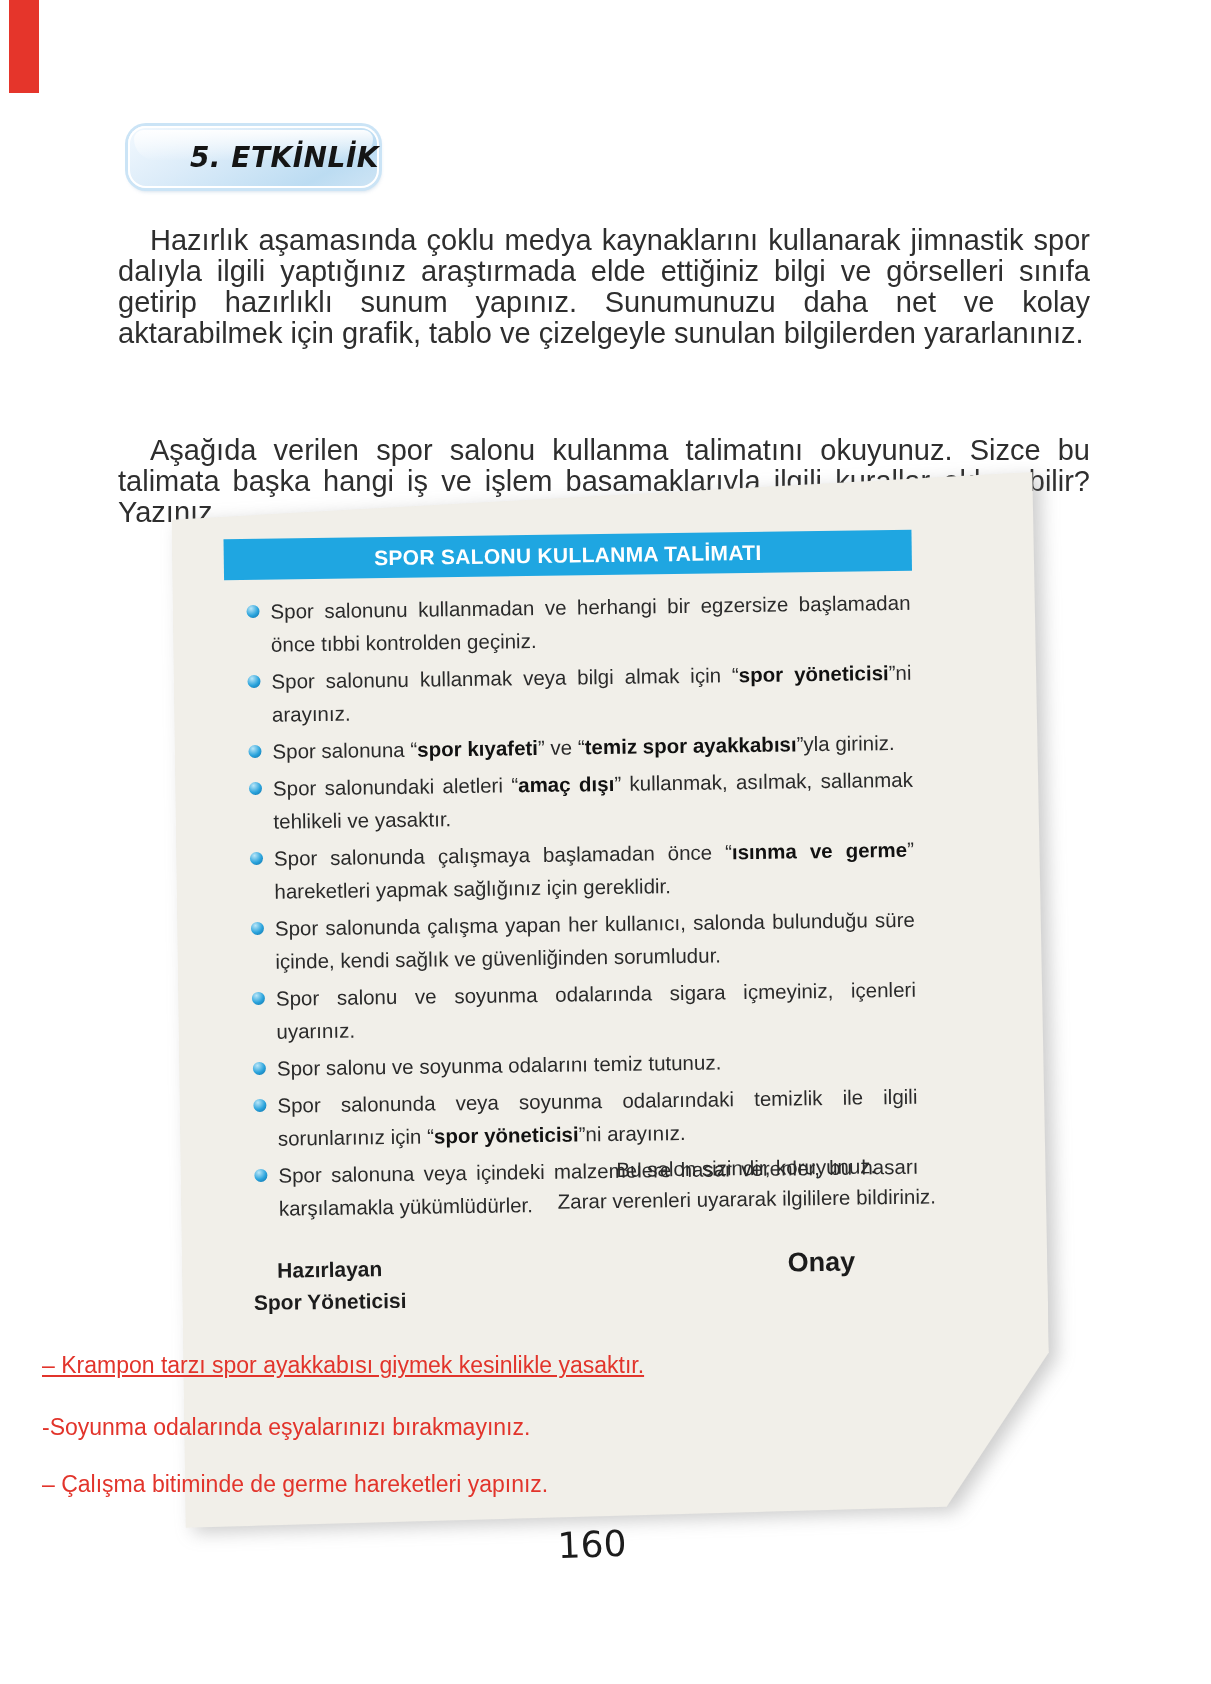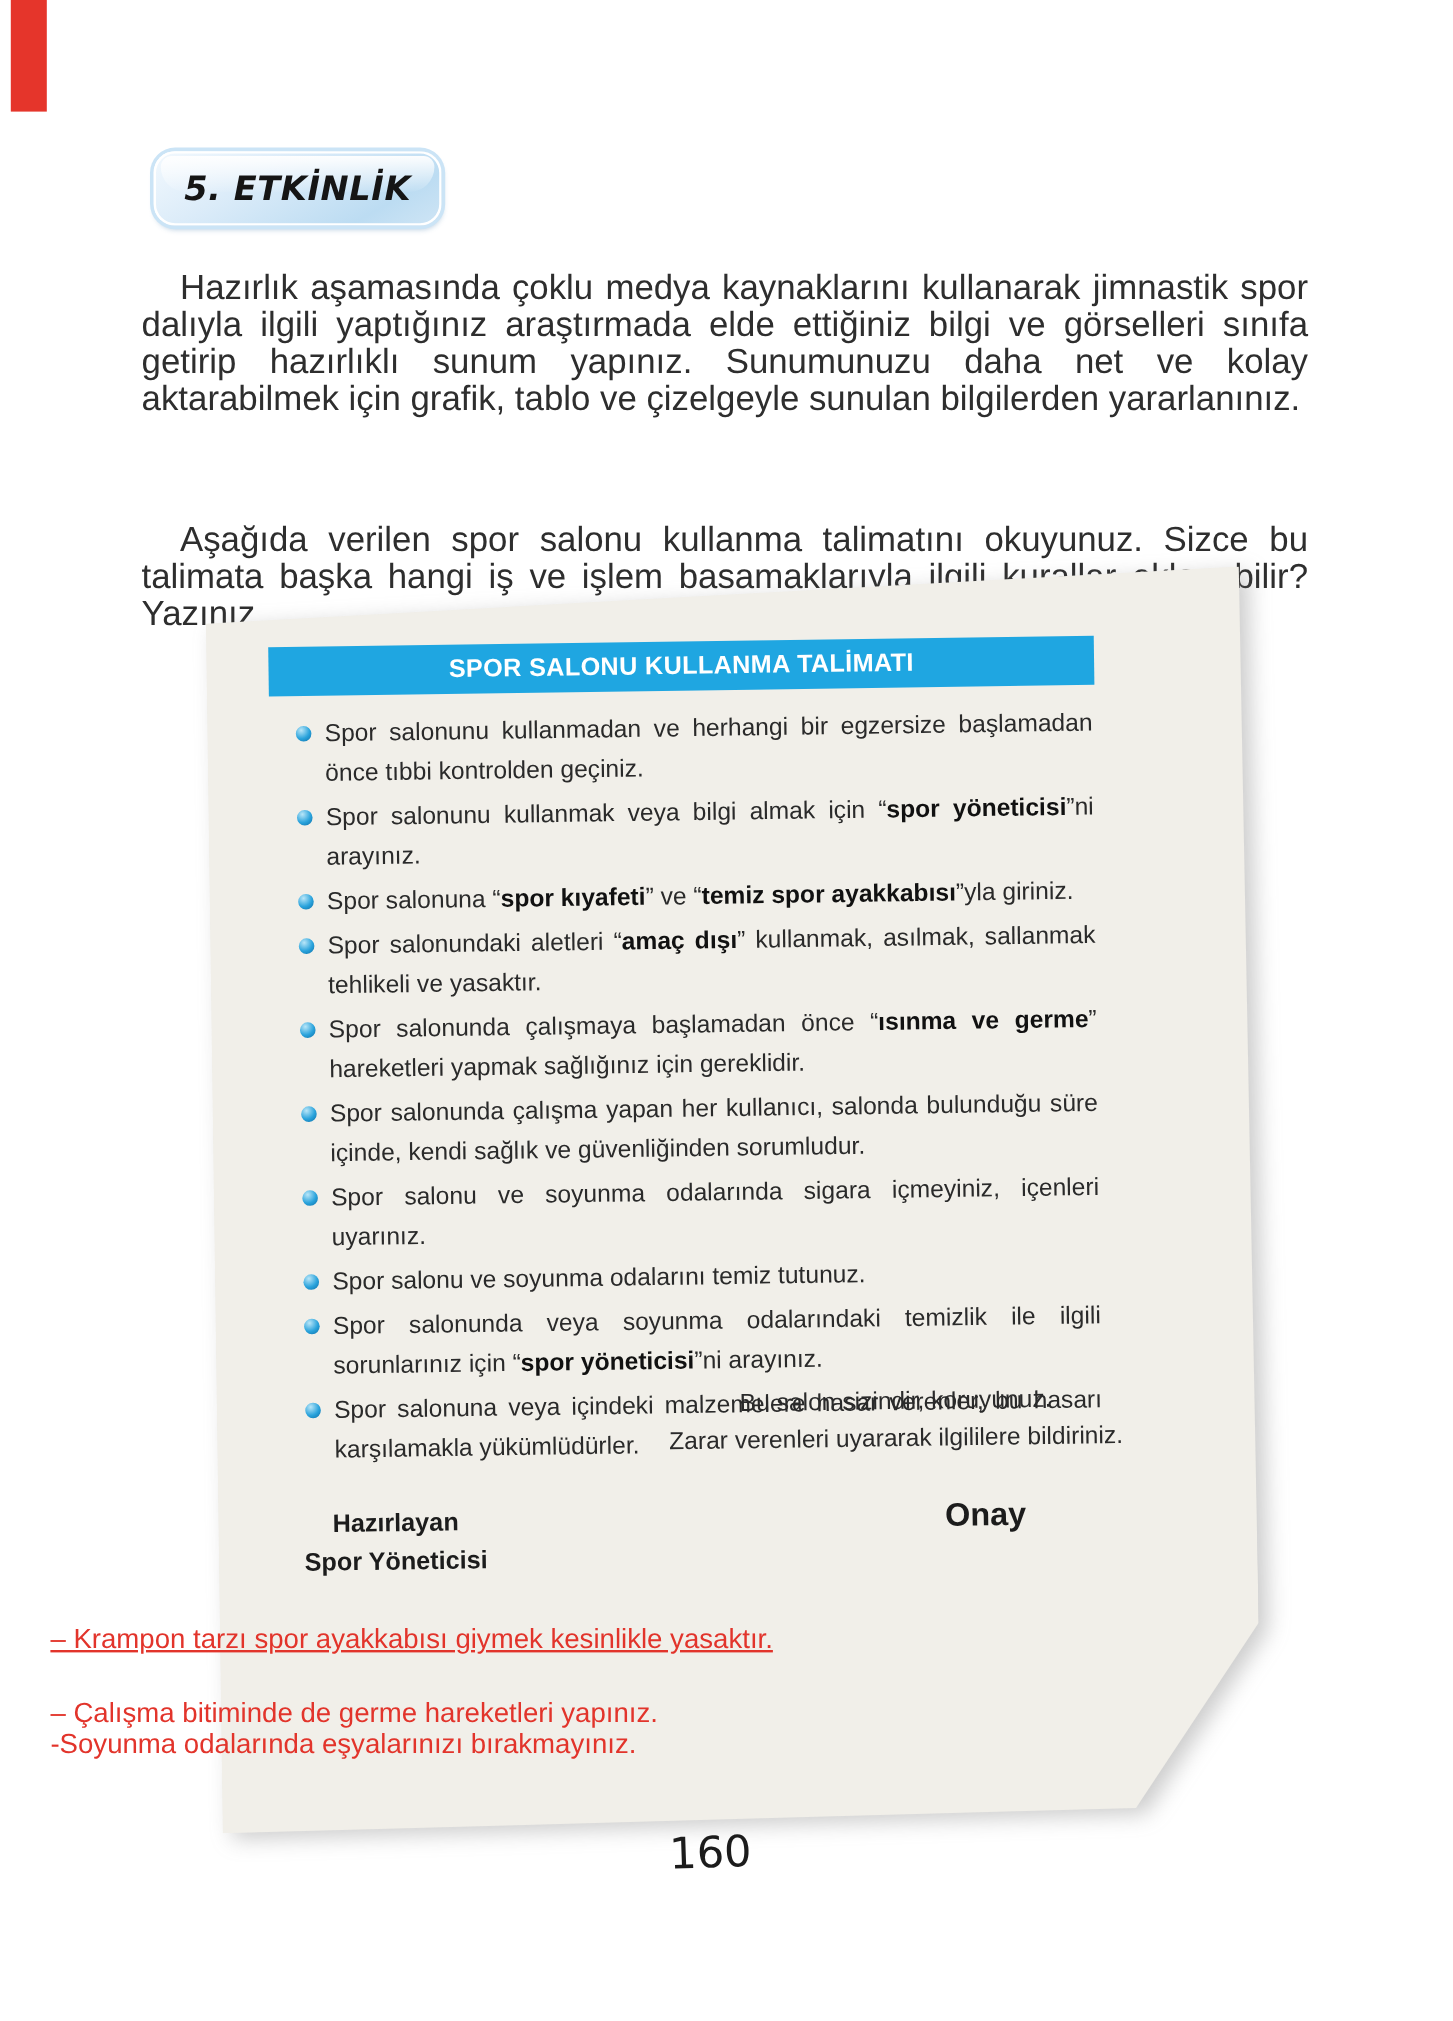--- a/index.html
+++ b/index.html
@@ -6,21 +6,21 @@
   .page{position:relative;width:1211px;height:1684px;background:#ffffff;overflow:hidden;
         font-family:"Liberation Sans",sans-serif;color:#2b2b2b;}
 
   
   .edge-tab{position:absolute;left:9px;top:0;width:30px;height:93px;background:#e5352b;}
 
   
   .badge{position:absolute;left:128px;width:240px;height:62px;border-radius:18px;
          background:linear-gradient(150deg,#f3f9fe 0%,#dcecf9 35%,#bcdcf2 78%,#cfe5f5 100%);
          box-shadow:0 0 0 3px #cbe4f6, inset 0 0 0 2px #ffffff, 1px 3px 4px rgba(120,160,195,.45);
-         display:flex;align-items:center;justify-content:center;}
+         display:flex;align-items:center;justify-content:flex-end;padding-left:11px;}
   .badge::before{content:"";position:absolute;left:6px;right:6px;top:4px;height:48%;
          border-radius:13px 13px 30px 30px;
          background:linear-gradient(rgba(255,255,255,.95),rgba(255,255,255,.05));}
   .badge span{position:relative;font-family:"DejaVu Sans",sans-serif;font-weight:700;font-style:italic;
          font-size:28px;letter-spacing:.5px;color:#151515;}
   .badge-5{top:126px;}
   .badge-6{top:319px;}
 
   .para{position:absolute;left:118px;width:972px;font-size:29px;line-height:31px;
         text-align:justify;text-indent:32px;color:#2e2e2e;}
@@ -107,19 +107,19 @@
         <div>Spor Yöneticisi</div>
       </div>
 
       <div class="onay">Onay</div>
 
     </div>
   </div>
 
   <div class="notes">
       <div class="red-note n0">– Krampon tarzı spor ayakkabısı giymek kesinlikle yasaktır.</div>
+      <div class="red-note n1">-Soyunma odalarında eşyalarınızı bırakmayınız.</div>
       <div class="red-note n2">– Çalışma bitiminde de germe hareketleri yapınız.</div>
-      <div class="red-note n1">-Soyunma odalarında eşyalarınızı bırakmayınız.</div>
     </div>
 
   <div class="pagenum">160</div>
 
 </div>
 
 </body></html>

